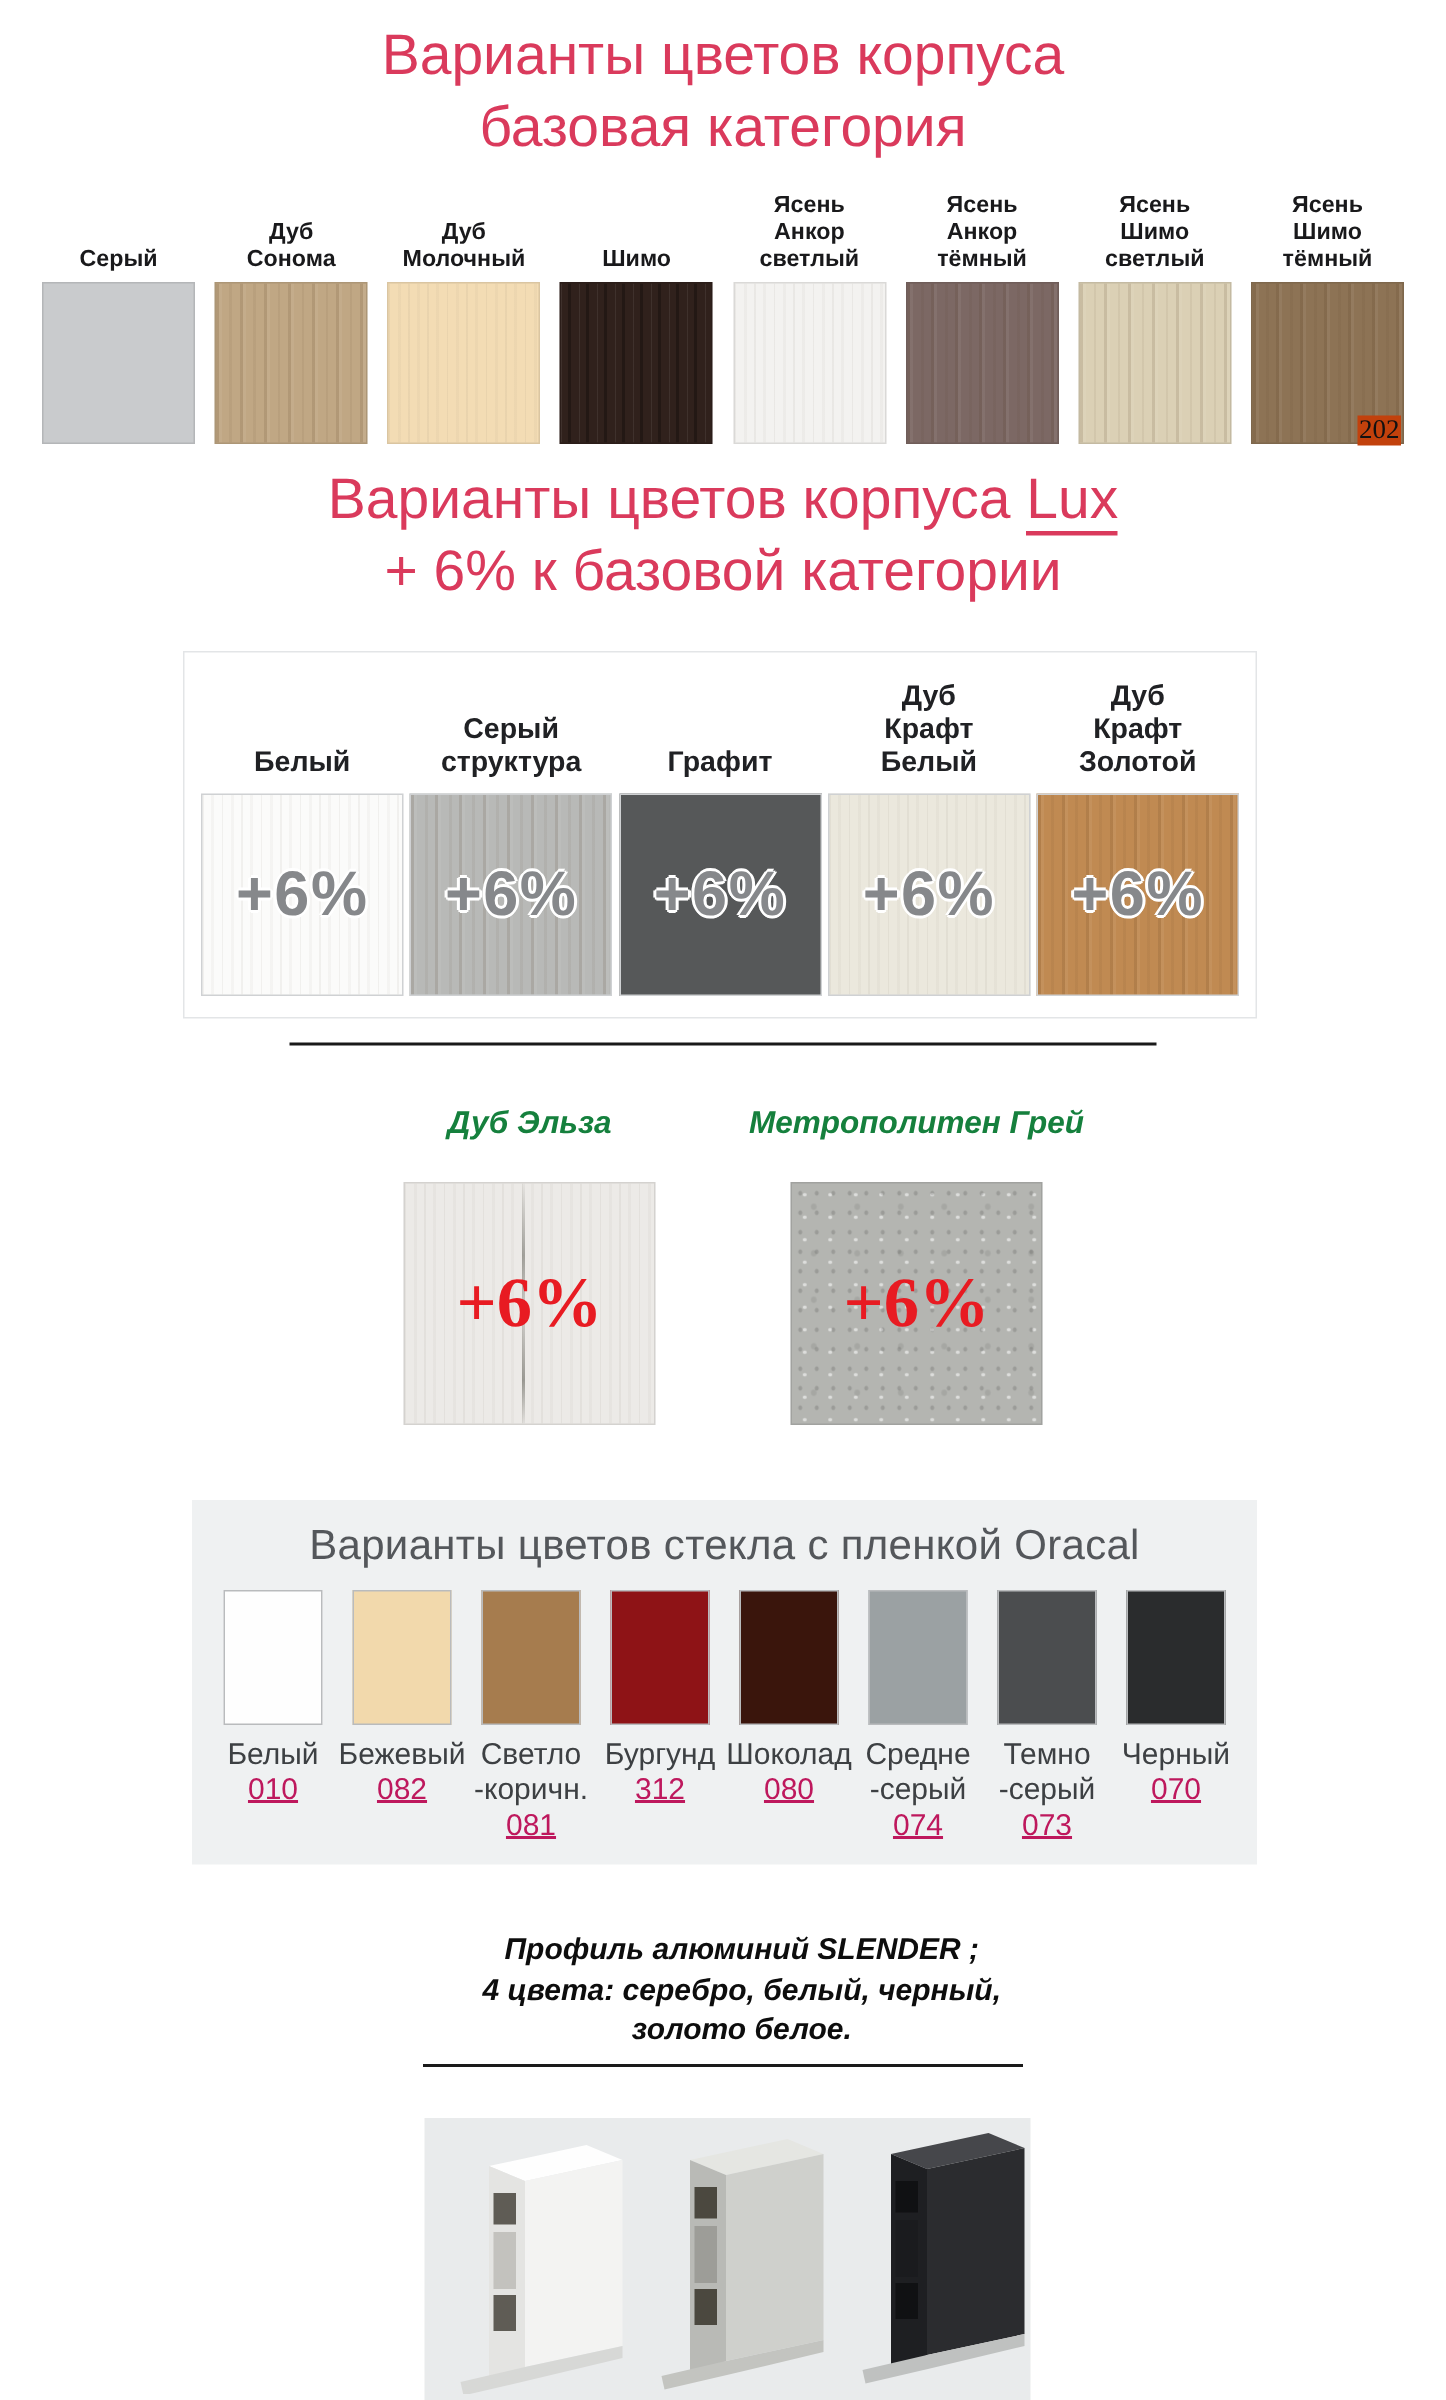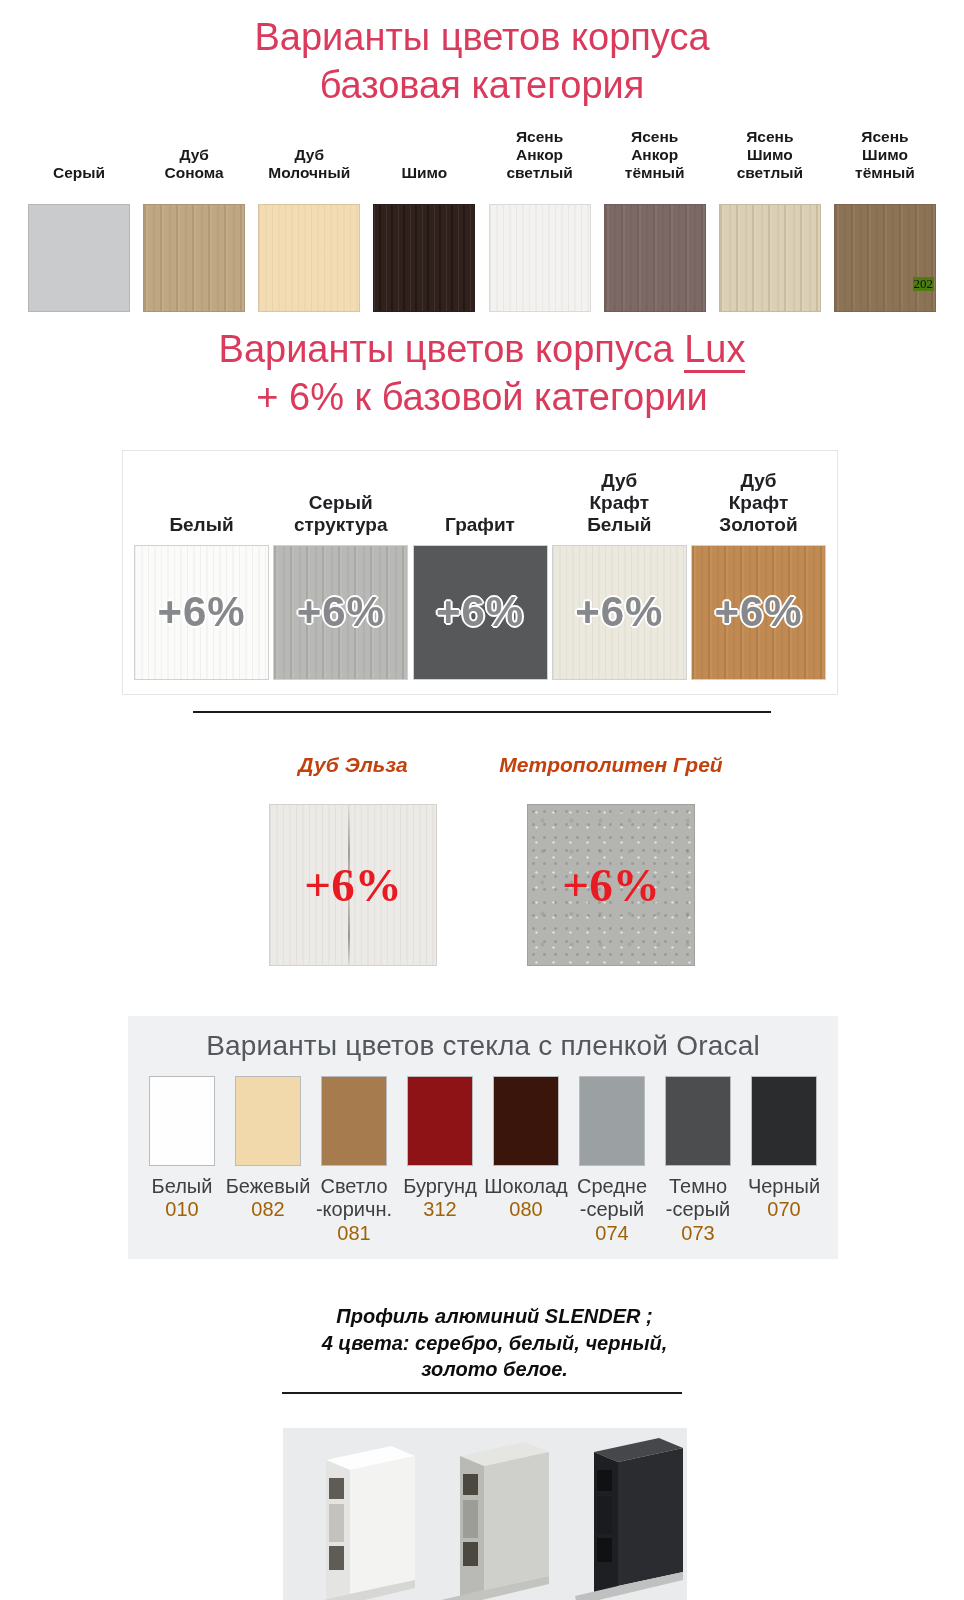--- a/index.html
+++ b/index.html
@@ -7,25 +7,25 @@
   .page{position:relative;width:964px;height:1600px;}
 
   
   .main-title{margin-top:14px;text-align:center;font-weight:normal;font-size:38px;line-height:1.26;color:var(--accent,#da3a5c);}
   .lux-underline{border-bottom:3px solid currentColor;padding-bottom:0px;}
 
   
   .base-row{display:flex;justify-content:space-between;margin:16px 28px 0 28px;}
   .base-col{width:102px;display:flex;flex-direction:column;}
   .base-label{min-height:56px;display:flex;align-items:flex-end;justify-content:center;text-align:center;
-    font-size:15.5px;font-weight:bold;line-height:1.15;color:#19191b;white-space:pre-line;margin-bottom:22px;}
+    font-size:15.5px;font-weight:bold;line-height:1.15;color:#19191b;white-space:pre-line;margin-bottom:6px;}
   .chip{position:relative;overflow:hidden;border:1px solid rgba(0,0,0,0.10);}
   .chip-base{width:100px;height:106px;}
-  .watermark{position:absolute;right:30px;top:263px;background:#4d7c0f;font-family:"Liberation Serif",serif;
-    font-size:13px;color:#111;padding:0 1px;line-height:1.1;}
+  .watermark{position:absolute;right:30px;top:263px;background:#c2410c;font-family:"Liberation Serif",serif;
+    font-size:18px;color:#111;padding:0 1px;line-height:1.1;}
 
   
   .t-wood::before,.t-wood-dark::before,.t-wood-faint::before{content:"";position:absolute;inset:0;}
   .t-wood::before{background:repeating-linear-gradient(90deg,rgba(70,45,20,.12) 0 2px,rgba(255,255,255,.06) 2px 4px,transparent 4px 9px,rgba(70,45,20,.06) 9px 11px,transparent 11px 16px);}
   .t-wood-dark::before{background:repeating-linear-gradient(90deg,rgba(255,255,255,.07) 0 1px,transparent 1px 5px,rgba(0,0,0,.28) 5px 7px,transparent 7px 12px);}
   .t-wood-faint::before{background:repeating-linear-gradient(90deg,rgba(120,110,95,.08) 0 1px,transparent 1px 6px,rgba(120,110,95,.05) 6px 8px,transparent 8px 13px);}
   .t-concrete::before{content:"";position:absolute;inset:0;
     background-image:radial-gradient(rgba(0,0,0,.14) 1px,transparent 1.6px),radial-gradient(rgba(255,255,255,.55) 1px,transparent 1.6px),radial-gradient(rgba(0,0,0,.08) 1.5px,transparent 2.4px);
     background-size:11px 13px,17px 15px,29px 31px;}
   .t-crack::after{content:"";position:absolute;left:47%;top:0;bottom:0;width:2px;
@@ -40,32 +40,32 @@
   .chip-lux{width:133px;height:133px;border:1px solid #cfd1d3;display:flex;align-items:center;justify-content:center;}
   .badge-lux{position:relative;z-index:2;font-size:42px;font-weight:bold;color:#86888b;letter-spacing:1px;
     text-shadow:-2px 0 0 #fff,2px 0 0 #fff,0 -2px 0 #fff,0 2px 0 #fff,-1px -1px 0 #fff,1px 1px 0 #fff,-1px 1px 0 #fff,1px -1px 0 #fff;}
 
   
   .ldsp-heading{margin-top:16px;text-align:center;font-size:21px;font-weight:bold;font-style:italic;color:#0d0d0d;line-height:1.3;}
   .rule{border:none;border-top:2px solid #1a1a1a;margin:10px auto 0 auto;}
   .rule-ldsp{width:578px;}
   .ins-row{display:flex;justify-content:center;gap:90px;margin-top:40px;}
   .ins-col{width:168px;display:flex;flex-direction:column;align-items:center;}
-  .ins-label{font-size:21px;font-weight:bold;font-style:italic;color:#c2410c;margin-bottom:27px;white-space:nowrap;}
+  .ins-label{font-size:21px;font-weight:bold;font-style:italic;color:#15803d;margin-bottom:27px;white-space:nowrap;}
   .chip-ins{width:166px;height:160px;display:flex;align-items:center;justify-content:center;}
   .badge-red{position:relative;z-index:2;font-family:"Liberation Serif",serif;font-size:47px;font-weight:bold;color:var(--red,#e81b22);}
 
   
   .oracal-panel{width:686px;margin:50px 0 0 128px;background:#eff1f2;padding:14px 12px 14px 12px;}
   .oracal-title{text-align:center;font-size:28px;font-weight:normal;color:#54575b;letter-spacing:.2px;}
   .oracal-row{display:flex;justify-content:space-between;margin-top:14px;}
   .oracal-col{width:84px;display:flex;flex-direction:column;align-items:center;}
   .chip-oracal{width:64px;height:88px;border:1px solid #b9bbbd;}
   .oracal-label{margin-top:9px;font-size:20px;color:#3d4043;text-align:center;line-height:1.18;white-space:pre-line;}
-  .oracal-code{font-size:20px;color:#a16207;text-align:right;line-height:1.18;}
+  .oracal-code{font-size:20px;color:#be185d;text-align:right;line-height:1.18;text-decoration:underline;}
 
   
   .profile-heading{margin-top:44px;text-align:center;font-size:20px;font-weight:bold;font-style:italic;color:#0d0d0d;line-height:1.32;padding-left:25px;}
   .rule-profile{width:400px;}
   .profile-figure{position:relative;width:404px;height:212px;margin:34px 0 0 283px;background:#e9ebec;}
 </style>
 </head>
 <body style="--accent: #da3a5c; --red: #e81b22;">
 
 <div class="page">

